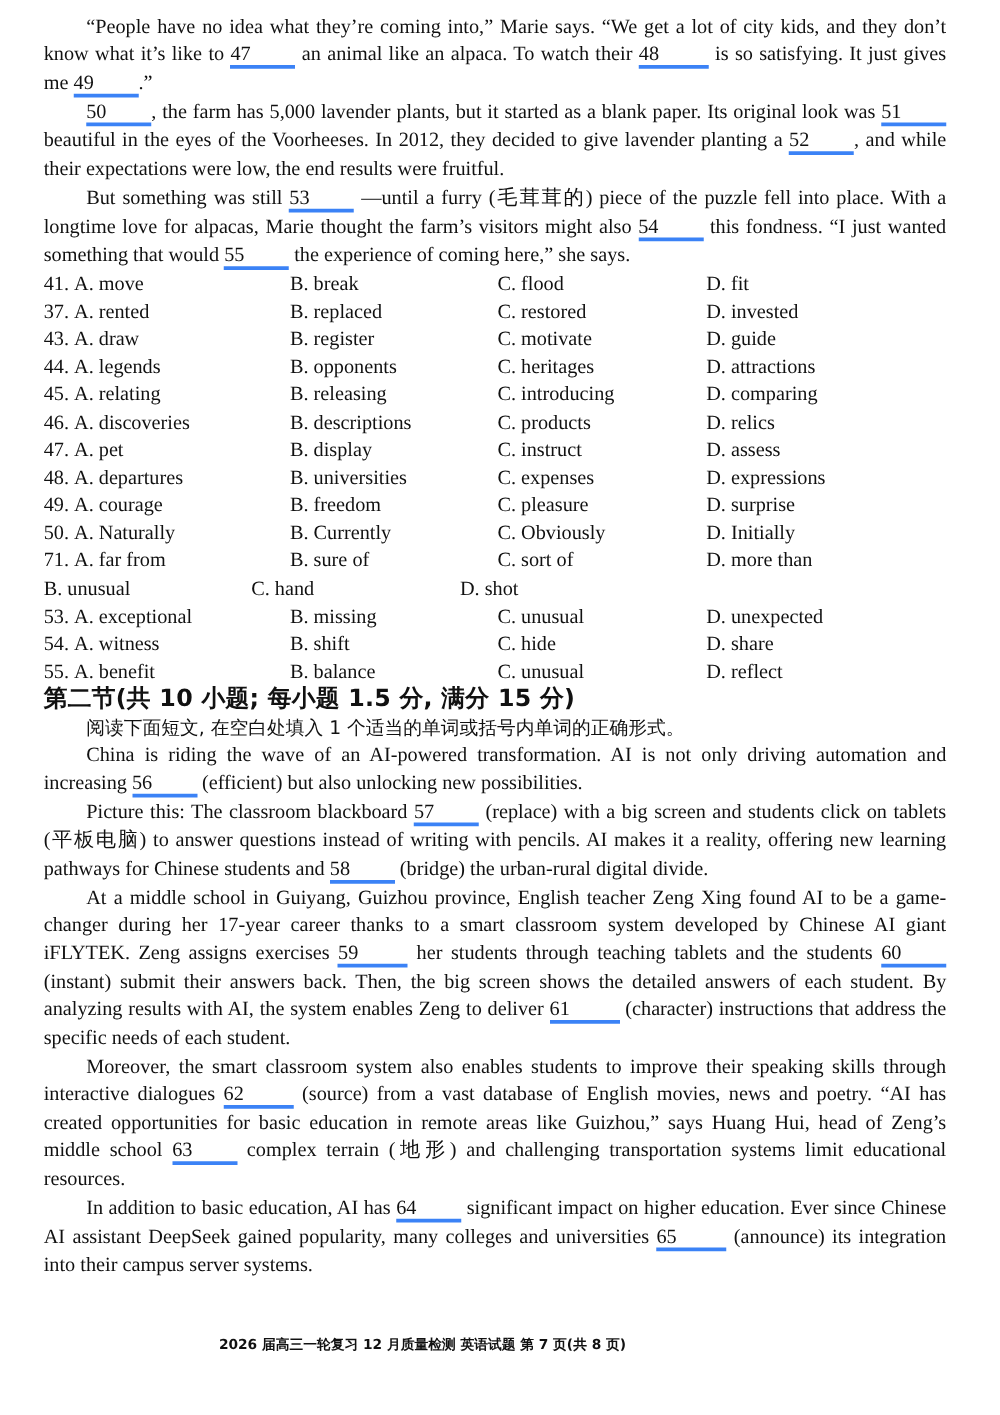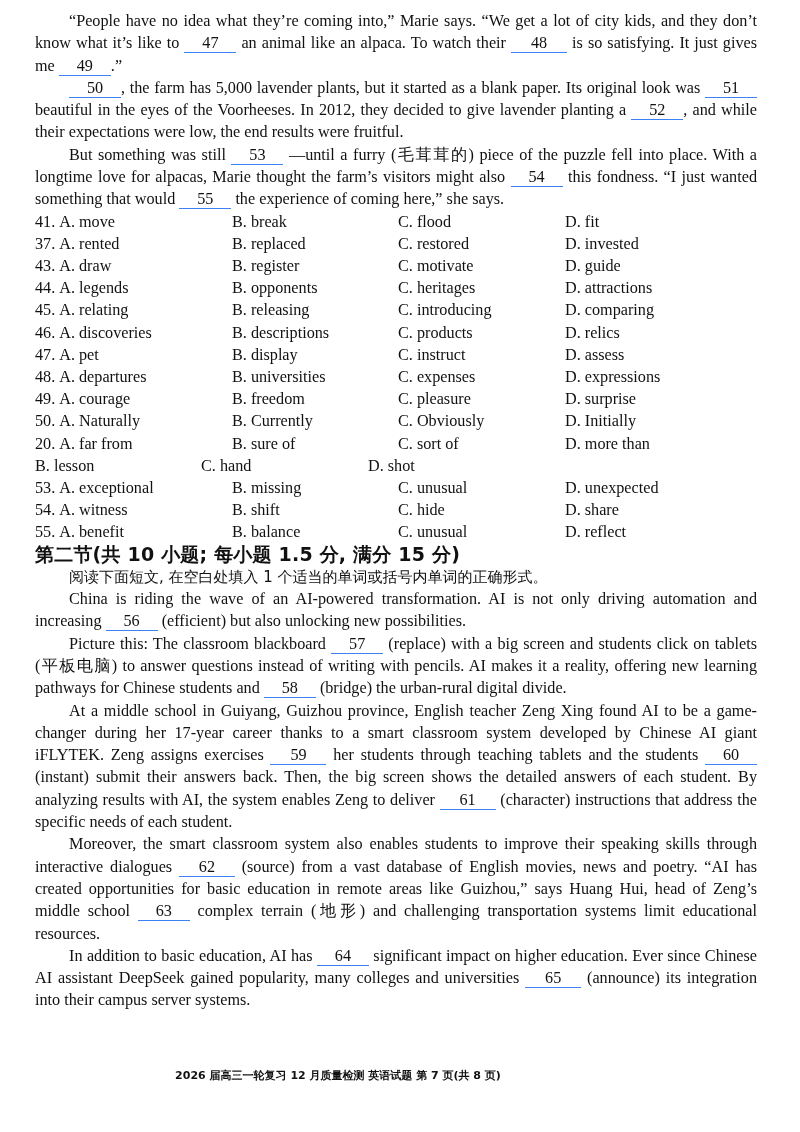--- a/index.html
+++ b/index.html
@@ -1,21 +1,21 @@
 <!DOCTYPE html>
 <html><head>
 <meta charset="utf-8">
 <style>
   html, body { margin:0; padding:0; background:#ffffff; }
   body { width:800px; height:1132px; overflow:hidden; position:relative;
          font-family: "Liberation Serif", "DejaVu Serif", serif; color:#111; }
   .page { position:absolute; left:35px; top:10px; width:722px; font-size:16.2px; line-height:22.3px; }
   .p { text-align:justify; margin:0; }
   .indent { text-indent:34px; }
-  .blank { display:inline-block; border-bottom:1px solid #3b82f6; text-align:center; line-height:18px; text-indent:0; } .w52 { min-width:52px; } .w56 { min-width:56px; }
+  .blank { display:inline-block; border-bottom:3px solid #3b82f6; line-height:18px; text-indent:0; } .w52 { min-width:52px; } .w56 { min-width:56px; }
   .opts { margin:0; }
   .opt-row { display:flex; height:22.2px; }
   .c0 { width:197px; } .c1 { width:166px; } .c2 { width:167px; } .c3 { width:190px; }
   .section { font-family:"DejaVu Sans", sans-serif; font-weight:bold; font-size:19px; margin:0; letter-spacing:0.2px; }
   .instr { font-family:"DejaVu Sans", sans-serif; font-size:15px; text-indent:34px; margin:0; }
   .footer { position:absolute; top:1068px; left:0; width:676px; text-align:center;
             font-family:"DejaVu Sans", sans-serif; font-weight:bold; font-size:11px; }
 </style>
 </head>
 <body>
@@ -83,27 +83,27 @@
         <div class="c2"><span>C. pleasure</span></div>
         <div class="c3"><span>D. surprise</span></div>
       </div>
       <div class="opt-row">
         <div class="c0"><span style="margin-right: 4px;">50.</span><span>A. Naturally</span></div>
         <div class="c1"><span>B. Currently</span></div>
         <div class="c2"><span>C. Obviously</span></div>
         <div class="c3"><span>D. Initially</span></div>
       </div>
       <div class="opt-row">
-        <div class="c0"><span style="margin-right: 4px;">20.</span><span>A. far from</span></div>
+        <div class="c0"><span style="margin-right: 4px;">71.</span><span>A. far from</span></div>
         <div class="c1"><span>B. sure of</span></div>
         <div class="c2"><span>C. sort of</span></div>
         <div class="c3"><span>D. more than</span></div>
       </div>
       <div class="opt-row">
-        <div class="c1"><span>B. lesson</span></div>
+        <div class="c1"><span>B. unusual</span></div>
         <div class="c2"><span>C. hand</span></div>
         <div class="c3"><span>D. shot</span></div>
       </div>
       <div class="opt-row">
         <div class="c0"><span style="margin-right: 4px;">53.</span><span>A. exceptional</span></div>
         <div class="c1"><span>B. missing</span></div>
         <div class="c2"><span>C. unusual</span></div>
         <div class="c3"><span>D. unexpected</span></div>
       </div>
       <div class="opt-row">

